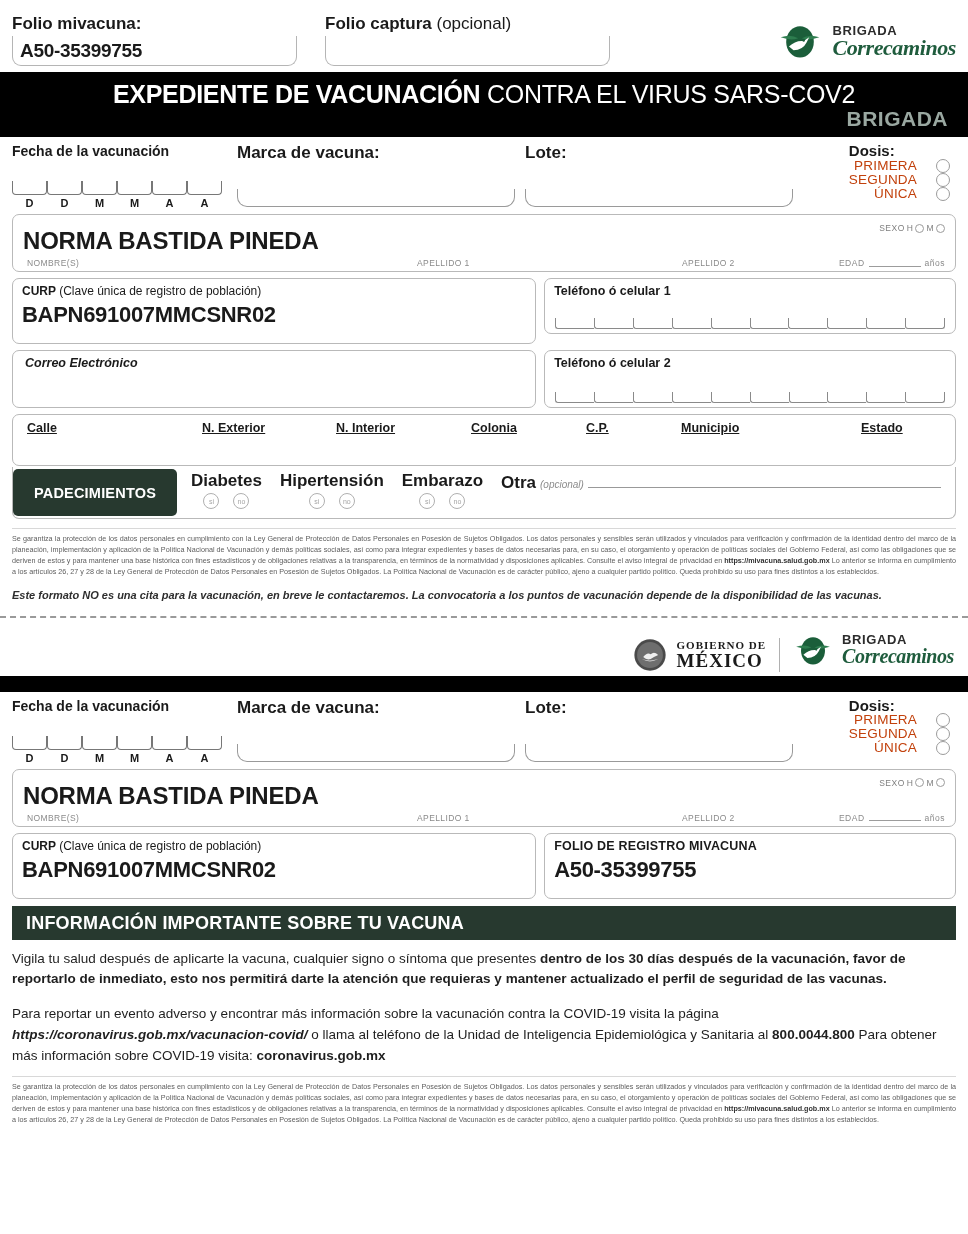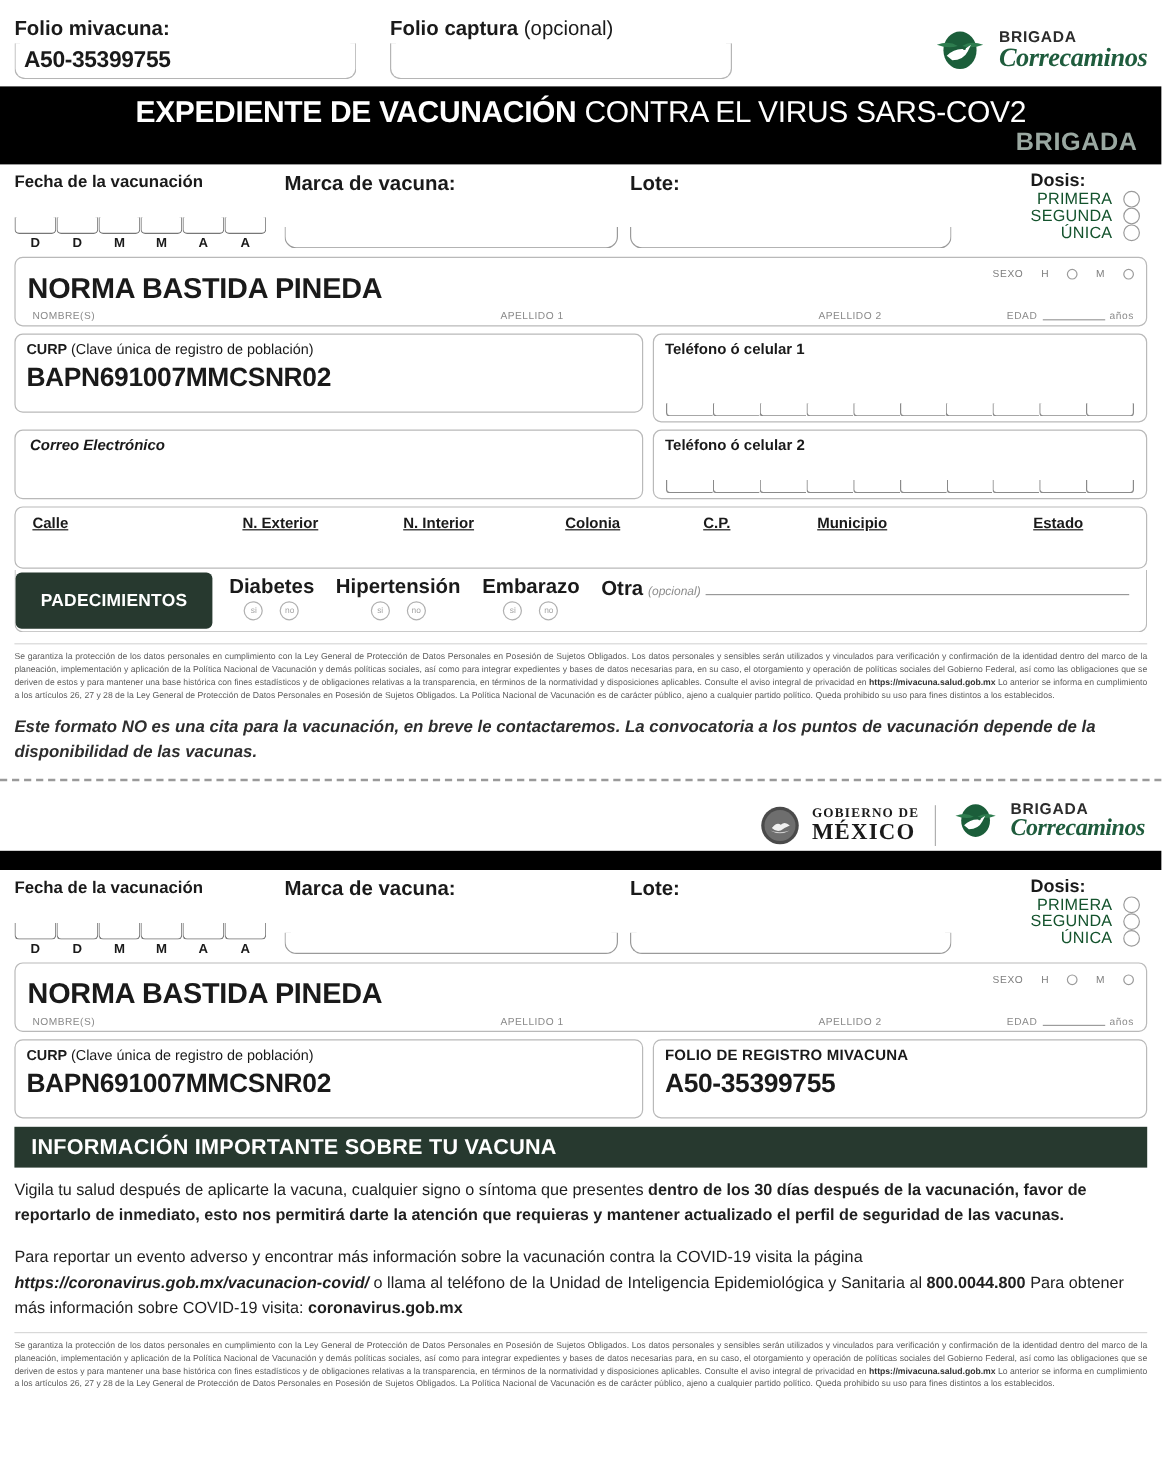--- a/index.html
+++ b/index.html
@@ -125,22 +125,22 @@
     border-left: 1px solid #9a9a9a;
     border-right: 1px solid #9a9a9a;
     border-bottom: 1px solid #9a9a9a;
     border-radius: 0 0 10px 10px;
   }
 
   .dosis-col { margin-left: auto; padding-right: 6px; text-align: left; }
   .dosis-col .dh { font-size: 15px; font-weight: bold; line-height: 1.05; }
   .dosis-opt {
     display: flex; align-items: center; justify-content: flex-end;
-    gap: 9px;
-    font-size: 13.5px; color: #14532d; letter-spacing: .2px;
+    gap: 19px;
+    font-size: 13.5px; color: #c2410c; letter-spacing: .2px;
     line-height: 1.02;
   }
   .dosis-opt .circle { width: 14px; height: 14px; }
 
   
   .name-row {
     margin: 5px 12px 0 12px;
     height: 58px;
     padding: 6px 10px 0 10px;
     display: flex;
@@ -157,34 +157,34 @@
     position: absolute; left: 0; right: 0; bottom: 3px;
     display: flex; align-items: center;
     font-size: 8.5px; color: #8a8a8a; letter-spacing: .4px;
   }
   .cap-nombre { margin-left: 14px; width: 390px; }
   .cap-ap1 { width: 265px; }
   .cap-ap2 { width: 95px; }
   .sexo-box {
     position: absolute; right: 10px; top: 8px;
     font-size: 8.5px; color: #7f7f7f; letter-spacing: .5px;
-    display: flex; align-items: center; gap: 15px;
+    display: flex; align-items: center; gap: 2px;
   }
   .sexo-box .circle { width: 9px; height: 9px; border-width: 1px; }
   .edad-box {
     position: absolute; right: 10px; bottom: 3px;
     font-size: 8.5px; color: #8a8a8a; letter-spacing: .5px;
     display: flex; align-items: center; gap: 4px;
   }
   .edad-line { display: inline-block; width: 52px; border-bottom: 1px solid #9c9c9c; height: 7px; }
 
   
   .two-col { display: flex; gap: 8px; margin: 6px 12px 0 12px; }
   .curp-box { flex: 1 1 56%; height: 66px; padding: 5px 9px; }
-  .tel-box  { flex: 1 1 44%; height: 74px; padding: 5px 9px; position: relative; }
+  .tel-box  { flex: 1 1 44%; height: 56px; padding: 5px 9px; position: relative; }
   .curp-hdr { font-size: 12px; font-weight: bold; }
   .curp-hdr .norm { font-weight: normal; }
   .curp-val { font-size: 22px; font-weight: bold; letter-spacing: -0.3px; margin-top: 4px; }
   .tel-hdr { font-size: 12.5px; font-weight: bold; }
   .tel-cells { position: absolute; left: 10px; right: 10px; bottom: 4px; display: flex; }
   .tel-cells .tc {
     flex: 1;
     height: 11px;
     border-left: 1px solid #8a8a8a;
     border-bottom: 1px solid #8a8a8a;
@@ -226,21 +226,21 @@
     font-size: 7.2px;
     line-height: 1.52;
     color: #5d5d5d;
     text-align: justify;
     border-top: 1px solid #d8d8d8;
     padding-top: 5px;
   }
   .legal b { color: #333; }
   .notice {
     margin: 9px 12px 0 12px;
-    font-size: 14px;
+    font-size: 11px;
     font-weight: bold;
     font-style: italic;
     line-height: 1.5;
     color: #2e2e2e;
   }
 
   .cut-line {
     margin: 12px 0 0 0;
     border-top: 2px dashed #9a9a9a;
     height: 0;

